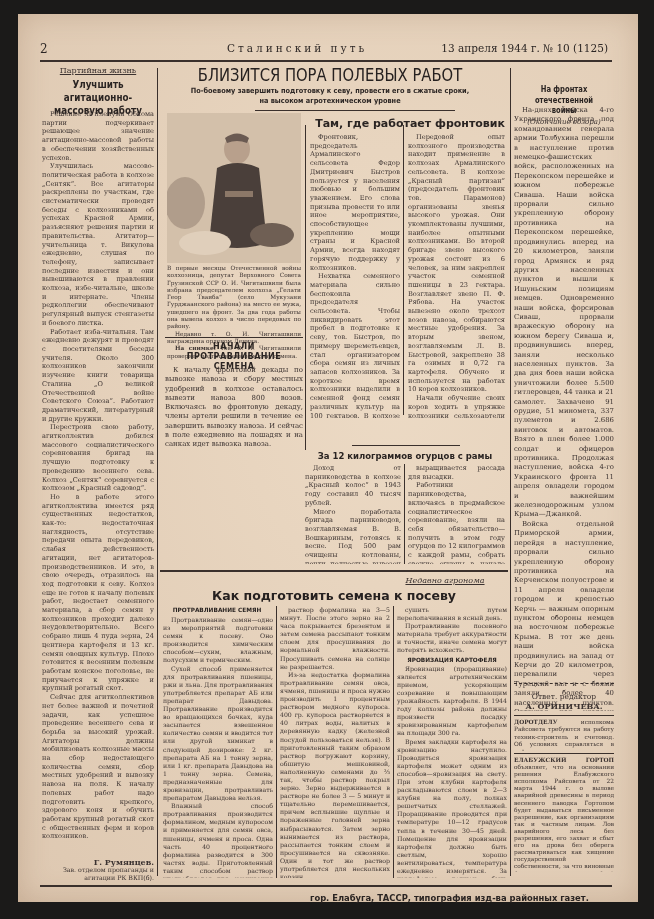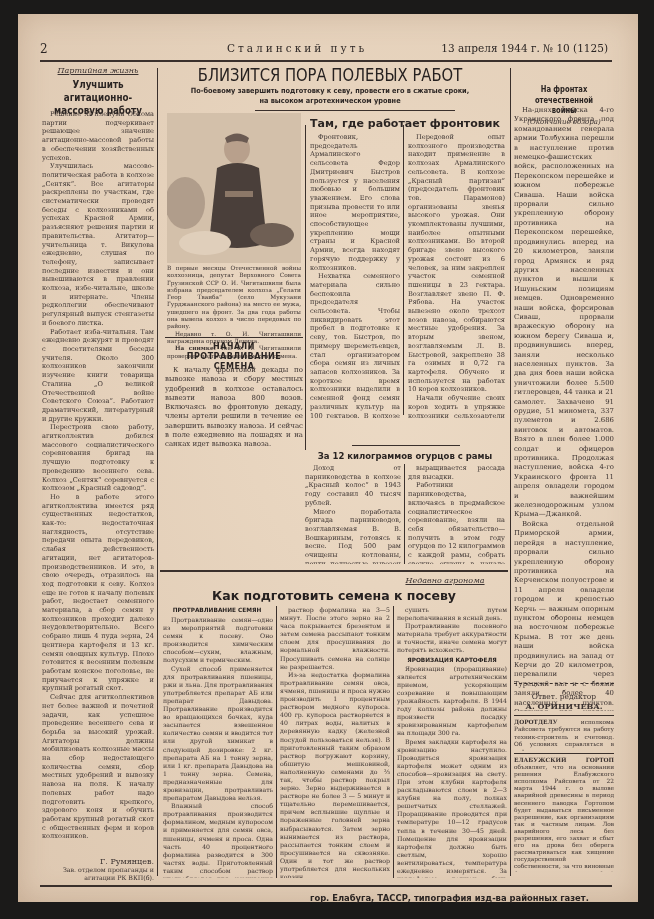--- a/index.html
+++ b/index.html
@@ -8,27 +8,27 @@
     box-shadow:inset 0 0 30px rgba(120,80,50,0.25);}
   .paper:before{content:"";position:absolute;inset:0;background:radial-gradient(ellipse at 60% 40%,rgba(255,240,220,0.25),rgba(160,120,90,0.12));}
   .abs{position:absolute;}
   .masthead{position:absolute;left:22px;top:36px;width:600px;height:22px;font-size:11px;color:#2c2624;}
   .masthead .pg{position:absolute;left:18px;top:6px;font-size:12px;}
   .masthead .name{position:absolute;left:205px;top:6px;letter-spacing:3px;font-size:10.5px;}
   .masthead .date{position:absolute;right:14px;top:6px;font-size:10.5px;}
   .rule{position:absolute;background:#3a302c;}
   .col{position:absolute;font-size:6.6px;line-height:8.7px;color:#3b3230;text-align:justify;overflow:hidden;}
   .col p{margin:0;text-indent:8px;}
-  .rubric{font-style:italic;font-size:8px;text-align:center;text-decoration:underline;color:#3b3230;}
+  .rubric{font-size:8px;text-align:center;text-decoration:underline;color:#3b3230;}
   .hcond{font-family:"DejaVu Sans",sans-serif;font-weight:bold;color:#2a2422;transform:scaleX(0.8);transform-origin:center;text-align:center;}
   .bigtitle{position:absolute;left:150px;top:64px;width:360px;text-align:center;font-family:"DejaVu Sans",sans-serif;font-size:18px;color:#262120;transform:scaleX(0.82);transform-origin:center;}
   .sub{position:absolute;left:150px;top:86px;width:360px;text-align:center;font-family:"DejaVu Sans",sans-serif;font-weight:bold;font-size:7.3px;line-height:9.5px;color:#2c2624;transform:scaleX(0.9);transform-origin:center;}
   .photo{position:absolute;left:167px;top:113px;width:134px;height:150px;background:linear-gradient(180deg,#dccab4 0%,#cdb8a2 100%);overflow:hidden;}
   .caption{position:absolute;left:167px;top:265px;width:134px;font-size:5.8px;line-height:7.3px;color:#3b3230;text-align:justify;}
-  .sig{text-align:right;font-weight:normal;}
+  .sig{text-align:right;font-weight:bold;}
   .sechead{font-family:"DejaVu Sans",sans-serif;font-weight:bold;text-align:center;color:#2a2422;}
   .footer{position:absolute;left:310px;top:893px;font-family:"DejaVu Sans",sans-serif;font-weight:bold;font-size:8.4px;color:#2a2422;}
 </style>
 </head>
 <body>
 
 <div class="paper"></div>
 
 <div class="masthead">
   <span class="pg">2</span>
@@ -85,21 +85,21 @@
 </div>
 <div class="rule" style="left:165px;top:337px;width:138px;height:1px;"></div>
 
 <div class="abs" style="left:165px;top:342px;width:138px;">
   <div class="sechead" style="font-size:8px;line-height:10px;letter-spacing:0.5px;">НАЧАЛИ ПРОТРАВЛИВАНИЕ СЕМЕНА</div>
 </div>
 <div class="col" style="left:165px;top:366px;width:138px;height:90px;font-size:7px;line-height:9.3px;">
   <p>К началу фронтовой декады по вывозке навоза и сбору местных удобрений в колхозе оставалось вывезти навоза 800 возов. Включаясь во фронтовую декаду, члены артели решили в течение ее завершить вывозку навоза. И сейчас в поле ежедневно на лошадях и на санках идет вывозка навоза.</p>
 </div>
 
-<div class="abs" style="left:310px;top:117px;width:195px;font-family:'DejaVu Sans',sans-serif;font-weight:bold;font-size:11px;color:#2a2422;text-align:left;">Там, где работает фронтовик</div>
+<div class="abs" style="left:310px;top:117px;width:195px;font-family:'DejaVu Sans',sans-serif;font-weight:bold;font-size:11px;color:#2a2422;text-align:right;">Там, где работает фронтовик</div>
 <div class="col" style="left:310px;top:133px;width:90px;height:285px;">
   <p>Фронтовик, председатель Армалинского сельсовета Федор Дмитриевич Быстров пользуется у населения любовью и большим уважением. Его слова призыва провести то или иное мероприятие, способствующее укреплению мощи страны и Красной Армии, всегда находят горячую поддержку у колхозников.</p>
   <p>Нехватка семенного материала сильно беспокоила председателя сельсовета. Чтобы ликвидировать этот пробел в подготовке к севу, тов. Быстров, по примеру шереметьевцев, стал организатором сбора семян из личных запасов колхозников. За короткое время колхозники выделили в семенной фонд семян различных культур на 100 гектаров. В колхозе „Красный партизан“, например, собрано на семенные цели 66 пудов картофеля, на 12,2 гектара семян овощных культур, на 48 гектаров маку и на 1,52 гектара верхушек клубней картофеля. Неплохо прошел сбор семян и в колхозах „Новая деревня“ и „Красная волна“.</p>
 </div>
 <div class="col" style="left:408px;top:133px;width:97px;height:285px;">
   <p>Передовой опыт колхозного производства находит применение в колхозах Армалинского сельсовета. В колхозе „Красный партизан“ (председатель фронтовик тов. Парамонов) организованы звенья высокого урожая. Они укомплектованы лучшими, наиболее опытными колхозниками. Во второй бригаде звено высокого урожая состоит из 6 человек, за ним закреплен участок семенной пшеницы в 23 гектара. Возглавляет звено П. Ф. Рябова. На участок вывезено около трехсот возов навоза, собираются местные удобрения. За вторым звеном, возглавляемым Л. В. Быстровой, закреплено 38 га озимых и 0,72 га картофеля. Обучено и используется на работах 10 коров колхозников.</p>
   <p>Начали обучение своих коров ходить в упряжке колхозники сельхозартели „Новая деревня“. Здесь первыми обучили своих коров работам председатель сельсовета тов. Быстров, колхозники А. В. Жарова, Н. Г. Быстров и А. С. Быстрова.</p>
 
 </div>
 <div class="rule" style="left:352px;top:445px;width:108px;height:1px;"></div>

